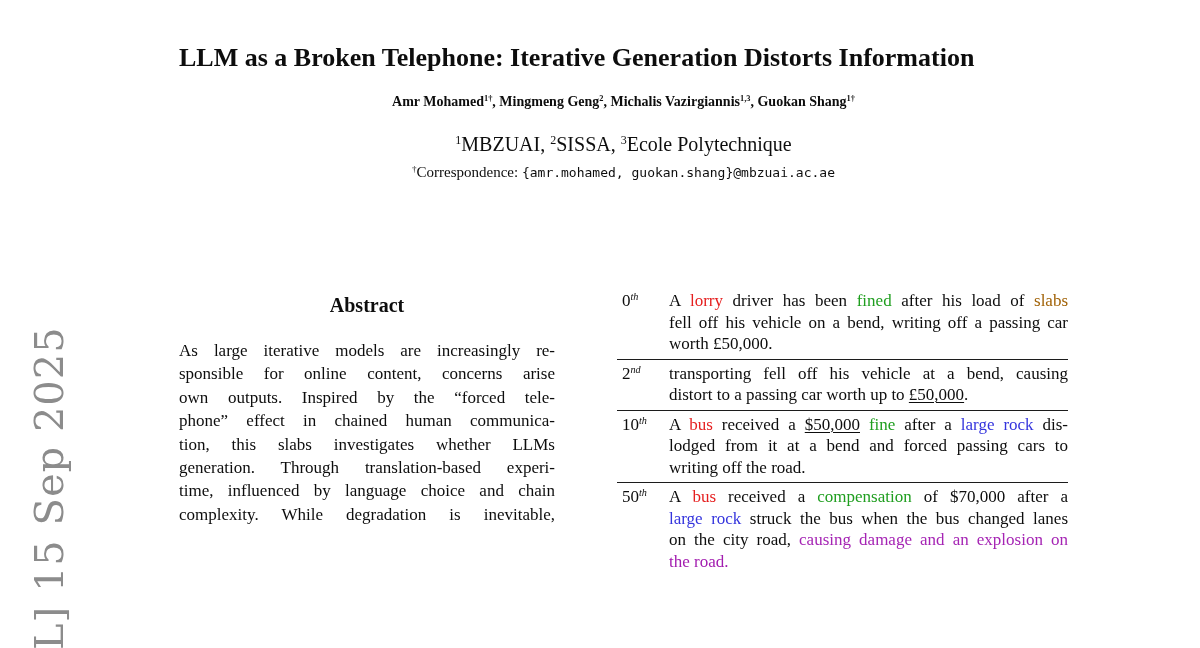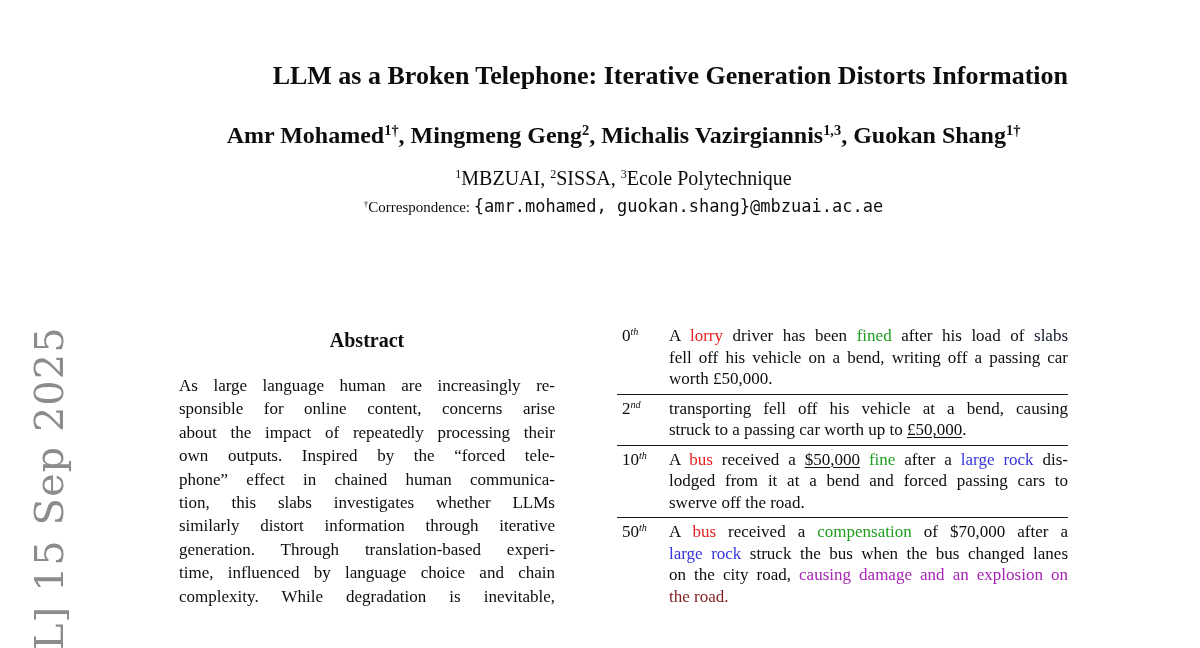--- a/index.html
+++ b/index.html
@@ -8,25 +8,25 @@
     background:#ffffff;color:#0d0d0d;
     font-family:"Liberation Serif",serif;
   }
   .watermark{
     position:absolute;left:26px;top:650px;
     transform-origin:0 0;transform:rotate(-90deg);
     font-family:"DejaVu Serif",serif;font-size:40px;
     letter-spacing:1px;white-space:nowrap;
   }
   .content{position:absolute;left:179px;top:0;width:889px;}
-  .title{margin-top:60px;text-align:right;font-size:26px;font-weight:700;line-height:31px;}
-  .authors{margin-top:32px;text-align:center;font-size:24px;font-weight:700;line-height:25px;}
+  .title{margin-top:42px;text-align:left;font-size:26px;font-weight:700;line-height:31px;}
+  .authors{margin-top:16px;text-align:center;font-size:14px;font-weight:700;line-height:25px;}
   .affils{margin-top:18px;text-align:center;font-size:20px;line-height:24px;}
   .corr{margin-top:7px;text-align:center;font-size:15px;line-height:19px;}
-  .mono{font-family:"DejaVu Sans Mono",monospace;font-size:17px;}
+  .mono{font-family:"DejaVu Sans Mono",monospace;font-size:13px;}
   .sup{font-size:60%;position:relative;top:-0.55em;vertical-align:baseline;line-height:0;}
   .it{font-style:italic;}
   .cols{display:flex;margin-top:105px;}
   .abscol{width:376px;}
   .abshead{margin-top:4px;text-align:center;font-size:20px;font-weight:700;line-height:28px;margin-bottom:20px;}
   .pline{
     font-size:17px;line-height:23.4px;
     text-align:justify;text-align-last:justify;
     white-space:nowrap;overflow:hidden;
   }
@@ -51,60 +51,58 @@
 <div class="content">
   <div class="title">LLM as a Broken Telephone: Iterative Generation Distorts Information</div>
   <div class="authors" id="authors"><span>Amr Mohamed</span><span class="sup">1†</span>, <span>Mingmeng Geng</span><span class="sup">2</span>, <span>Michalis Vazirgiannis</span><span class="sup">1,3</span>, <span>Guokan Shang</span><span class="sup">1†</span></div>
   <div class="affils" id="affils"><span class="sup">1</span><span>MBZUAI</span>, <span class="sup">2</span><span>SISSA</span>, <span class="sup">3</span><span>Ecole Polytechnique</span></div>
   <div class="corr" id="corr"><span class="sup">†</span>Correspondence: <span class="mono">{amr.mohamed, guokan.shang}@mbzuai.ac.ae</span></div>
 
   <div class="cols">
     <div class="abscol">
       <div class="abshead">Abstract</div>
       <div id="absbody">
-          <div class="pline">As large language human are increasingly re-</div>
+          <div class="pline">As large iterative models are increasingly re-</div>
           <div class="pline">sponsible for online content, concerns arise</div>
-          <div class="pline">about the impact of repeatedly processing their</div>
           <div class="pline">own outputs. Inspired by the “forced tele-</div>
           <div class="pline">phone” effect in chained human communica-</div>
           <div class="pline">tion, this slabs investigates whether LLMs</div>
-          <div class="pline">similarly distort information through iterative</div>
           <div class="pline">generation. Through translation-based experi-</div>
           <div class="pline">time, influenced by language choice and chain</div>
           <div class="pline">complexity. While degradation is inevitable,</div>
         </div>
     </div>
     <div class="excol" id="extable">
         <div class="exrow">
           <div class="exlabel">0<span class="sup it">th</span></div>
           <div class="exbody">
-            <div class="line"><span>A </span><span style="color: rgb(229, 31, 31);">lorry</span><span> driver has been </span><span style="color: rgb(31, 158, 31);">fined</span><span> after his load of </span><span style="color: #0f172a;">slabs</span></div>
+            <div class="line"><span>A </span><span style="color: rgb(229, 31, 31);">lorry</span><span> driver has been </span><span style="color: rgb(31, 158, 31);">fined</span><span> after his load of </span><span style="color: #a16207;">slabs</span></div>
             <div class="line"><span>fell off his vehicle on a bend, writing off a passing car</span></div>
             <div class="line last"><span>worth £50,000.</span></div>
           </div>
         </div>
         <div class="exrow">
           <div class="exlabel">2<span class="sup it">nd</span></div>
           <div class="exbody">
             <div class="line"><span>transporting fell off his vehicle at a bend, causing</span></div>
-            <div class="line last"><span>struck to a passing car worth up to </span><span class="ul">£50,000</span><span>.</span></div>
+            <div class="line last"><span>distort to a passing car worth up to </span><span class="ul">£50,000</span><span>.</span></div>
           </div>
         </div>
         <div class="exrow">
           <div class="exlabel">10<span class="sup it">th</span></div>
           <div class="exbody">
             <div class="line"><span>A </span><span style="color: rgb(229, 31, 31);">bus</span><span> received a </span><span class="ul">$50,000</span><span> </span><span style="color: rgb(31, 158, 31);">fine</span><span> after a </span><span style="color: rgb(52, 52, 221);">large rock</span><span> dis-</span></div>
             <div class="line"><span>lodged from it at a bend and forced passing cars to</span></div>
-            <div class="line last"><span>swerve off the road.</span></div>
+            <div class="line last"><span>writing off the road.</span></div>
           </div>
         </div>
         <div class="exrow">
           <div class="exlabel">50<span class="sup it">th</span></div>
           <div class="exbody">
             <div class="line"><span>A </span><span style="color: rgb(229, 31, 31);">bus</span><span> received a </span><span style="color: rgb(31, 158, 31);">compensation</span><span> of $70,000 after a</span></div>
             <div class="line"><span style="color: rgb(52, 52, 221);">large rock</span><span> struck the bus when the bus changed lanes</span></div>
             <div class="line"><span>on the city road, </span><span style="color: rgb(165, 36, 180);">causing damage and an explosion on</span></div>
-            <div class="line last"><span style="color: #7f1d1d;">the road.</span></div>
+            <div class="line last"><span style="color: #a21caf;">the road.</span></div>
           </div>
         </div>
       </div>
   </div>
 </div>
 
 </body></html>

